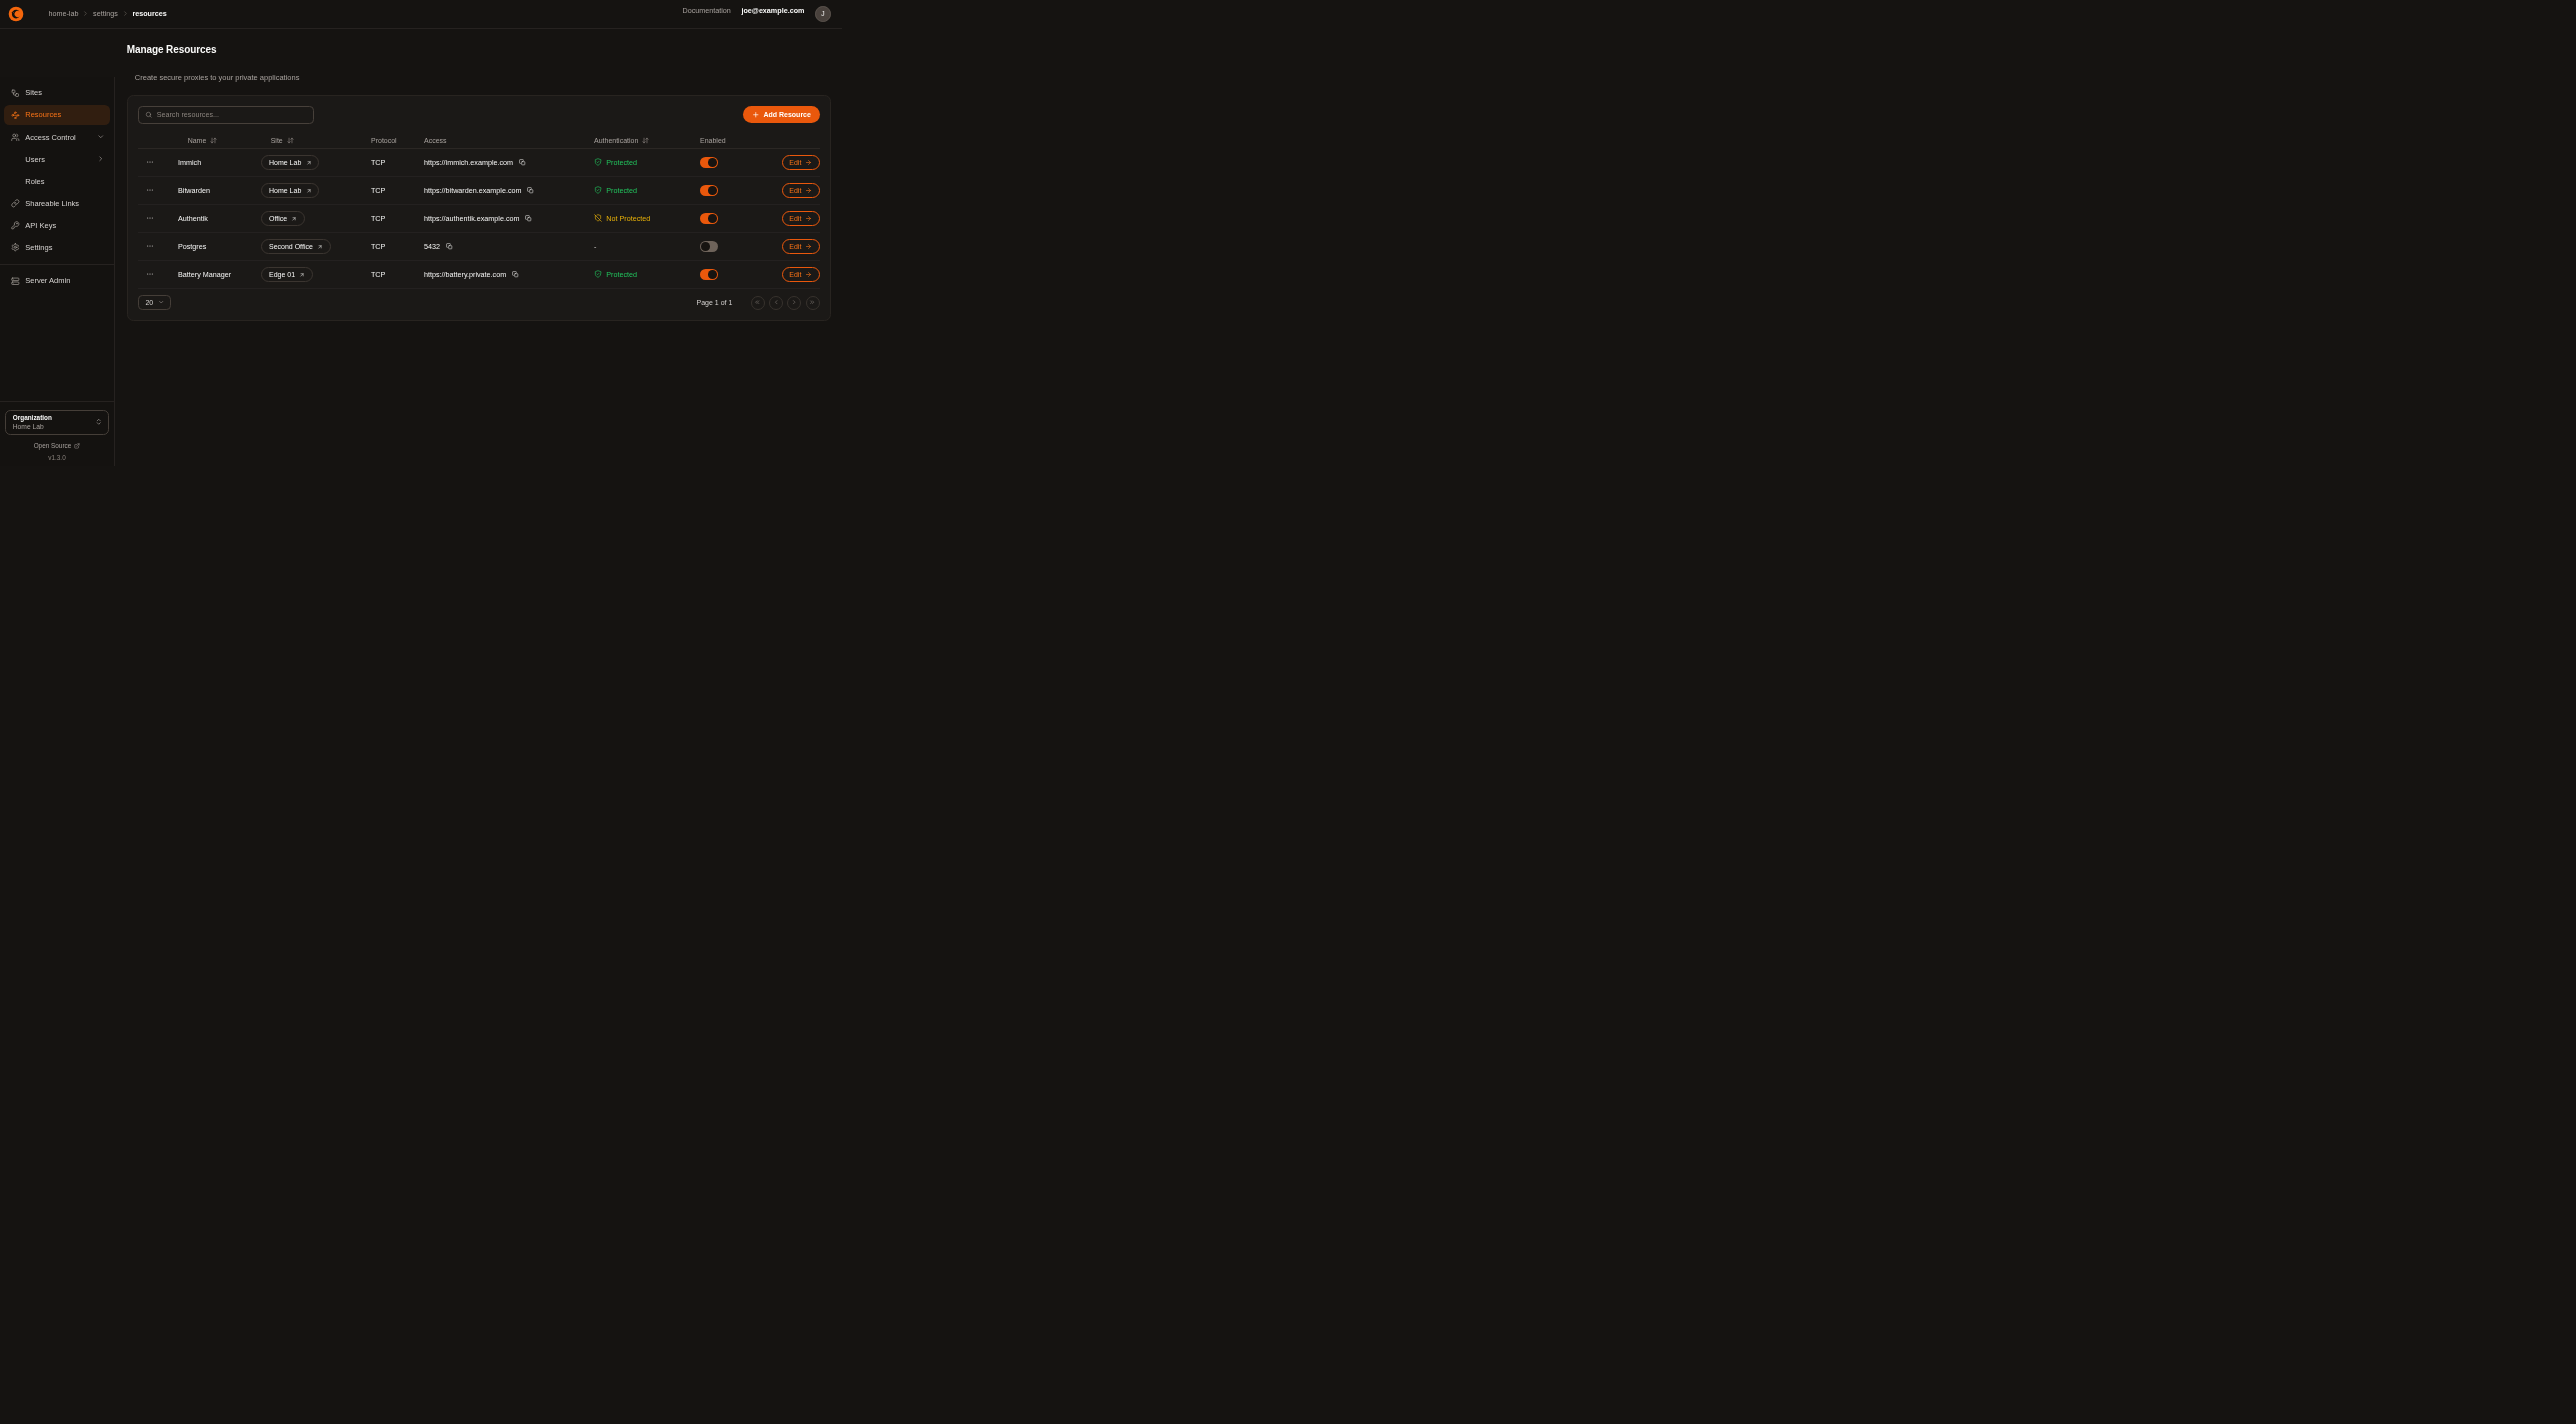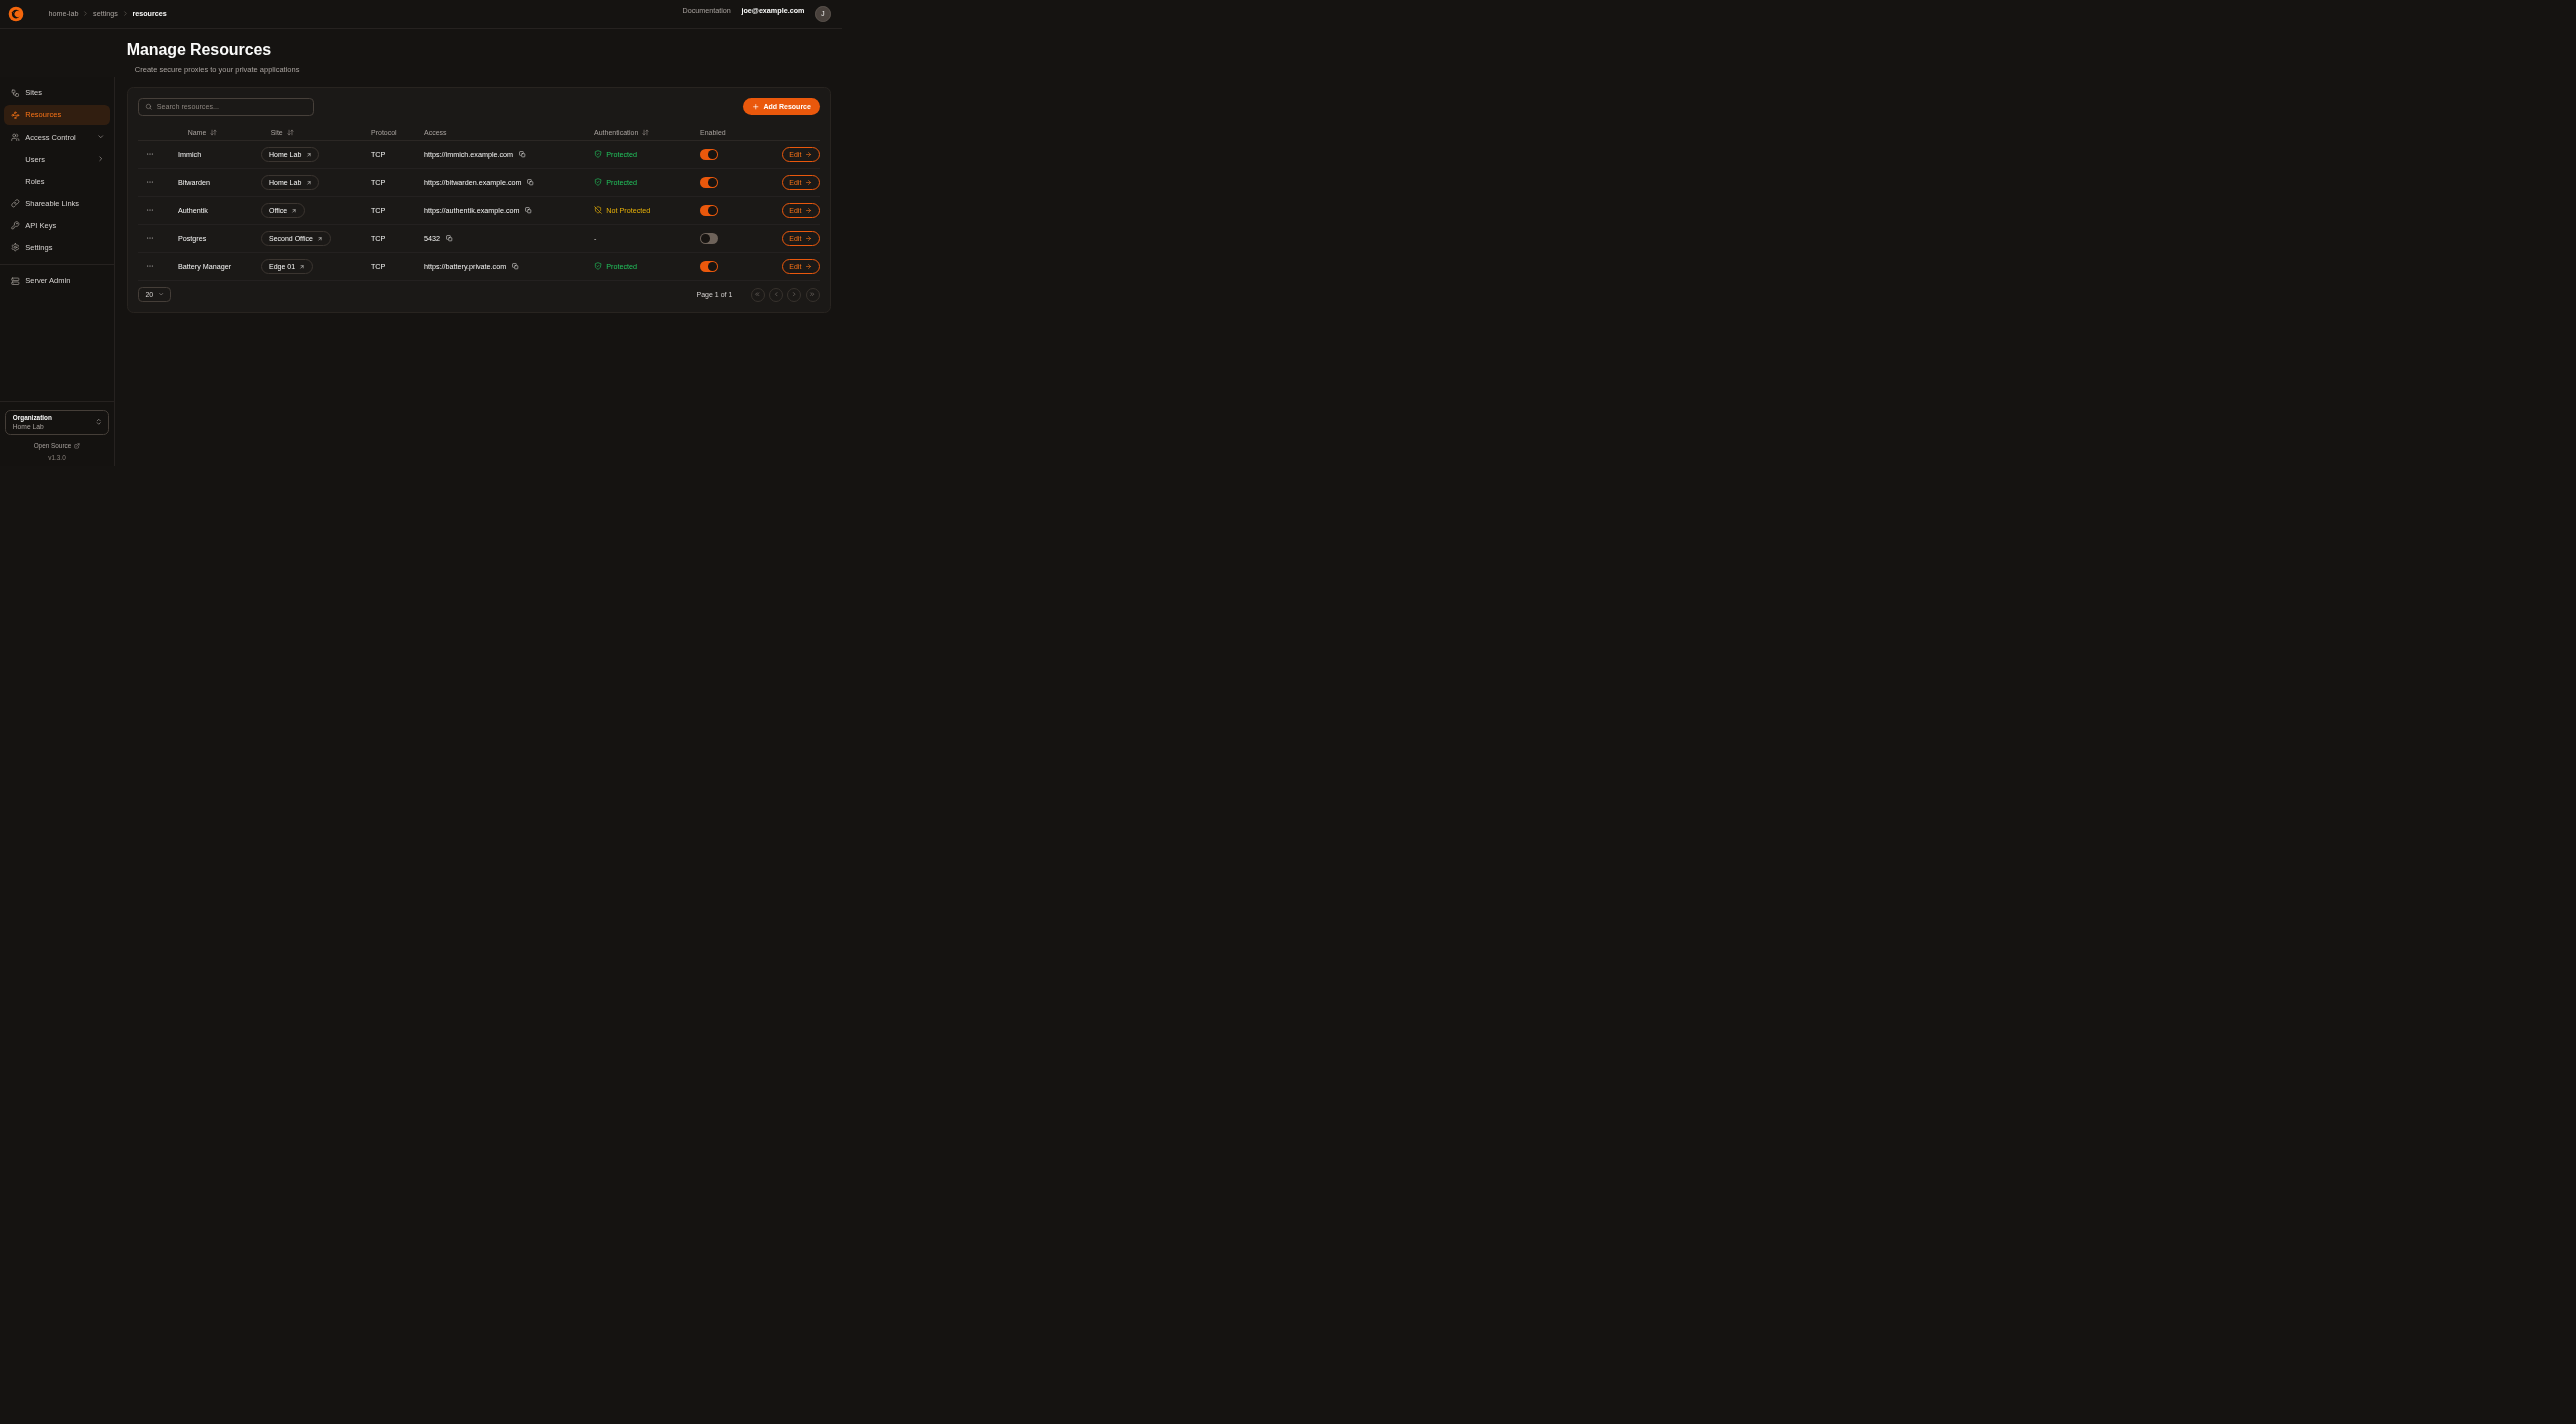--- a/index.html
+++ b/index.html
@@ -40,22 +40,22 @@
            display:flex;align-items:center;justify-content:space-between;cursor:pointer;}
   .org-label{font-size:6.4px;font-weight:700;color:#fafaf9;}
   .org-value{font-size:6.7px;color:#a8a29e;margin-top:1.6px;}
   .org-chevrons{color:#a8a29e;display:flex;}
   .open-source{margin-top:7px;display:flex;align-items:center;justify-content:center;gap:3.2px;
                font-size:6.4px;color:#a8a29e;cursor:pointer;}
   .version{margin-top:4.3px;text-align:center;font-size:6.4px;color:#8a837d;}
 
   
   .main{flex:1;min-width:0;padding:13px 11.3px 0 11.8px;background:#151311;}
-  .page-title{font-size:16px;line-height:15px;font-weight:700;letter-spacing:-0.1px;margin:0;}
-  .page-sub{font-size:7.5px;line-height:9.7px;color:#a8a29e;margin-top:8px;padding-left:8px;}
+  .page-title{font-size:10px;line-height:15px;font-weight:700;letter-spacing:-0.1px;margin:0;}
+  .page-sub{font-size:7.5px;line-height:9.7px;color:#a8a29e;margin-top:16px;padding-left:8px;}
   .card{margin-top:12.4px;background:#1b1917;border:0.5px solid #282420;border-radius:6.4px;padding:10.2px;}
 
   .toolbar{display:flex;align-items:center;justify-content:space-between;}
   .search{width:176px;height:18px;border:0.5px solid #47403a;border-radius:4.3px;display:flex;
           align-items:center;gap:4.3px;padding:0 5.9px;color:#8a837d;}
   .search input{background:transparent;border:0;outline:0;flex:1;color:#e7e5e4;font-size:7.2px;
                 font-family:inherit;padding:0;}
   .search input::placeholder{color:#8a837d;}
   .add-btn{height:17px;padding:0 8.6px;border-radius:536px;background:#ea580c;border:0;color:#fff;
            font-weight:700;font-size:7px;display:flex;align-items:center;gap:4.3px;font-family:inherit;cursor:pointer;}

